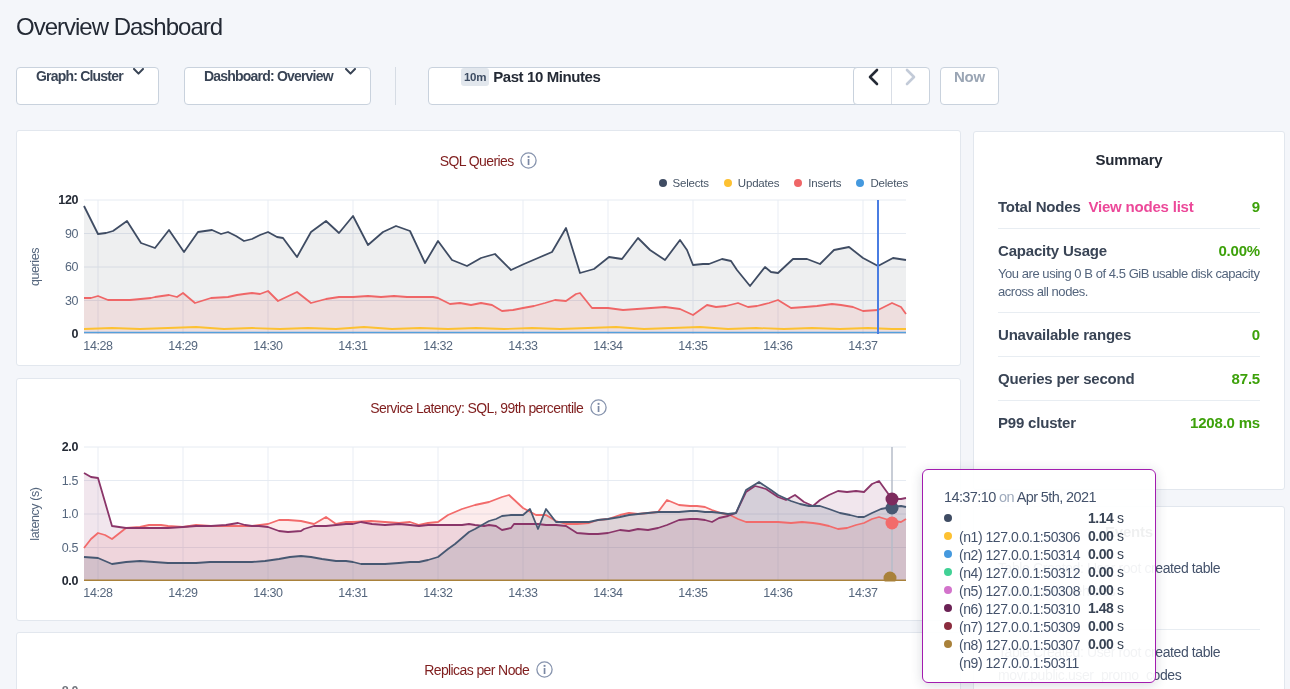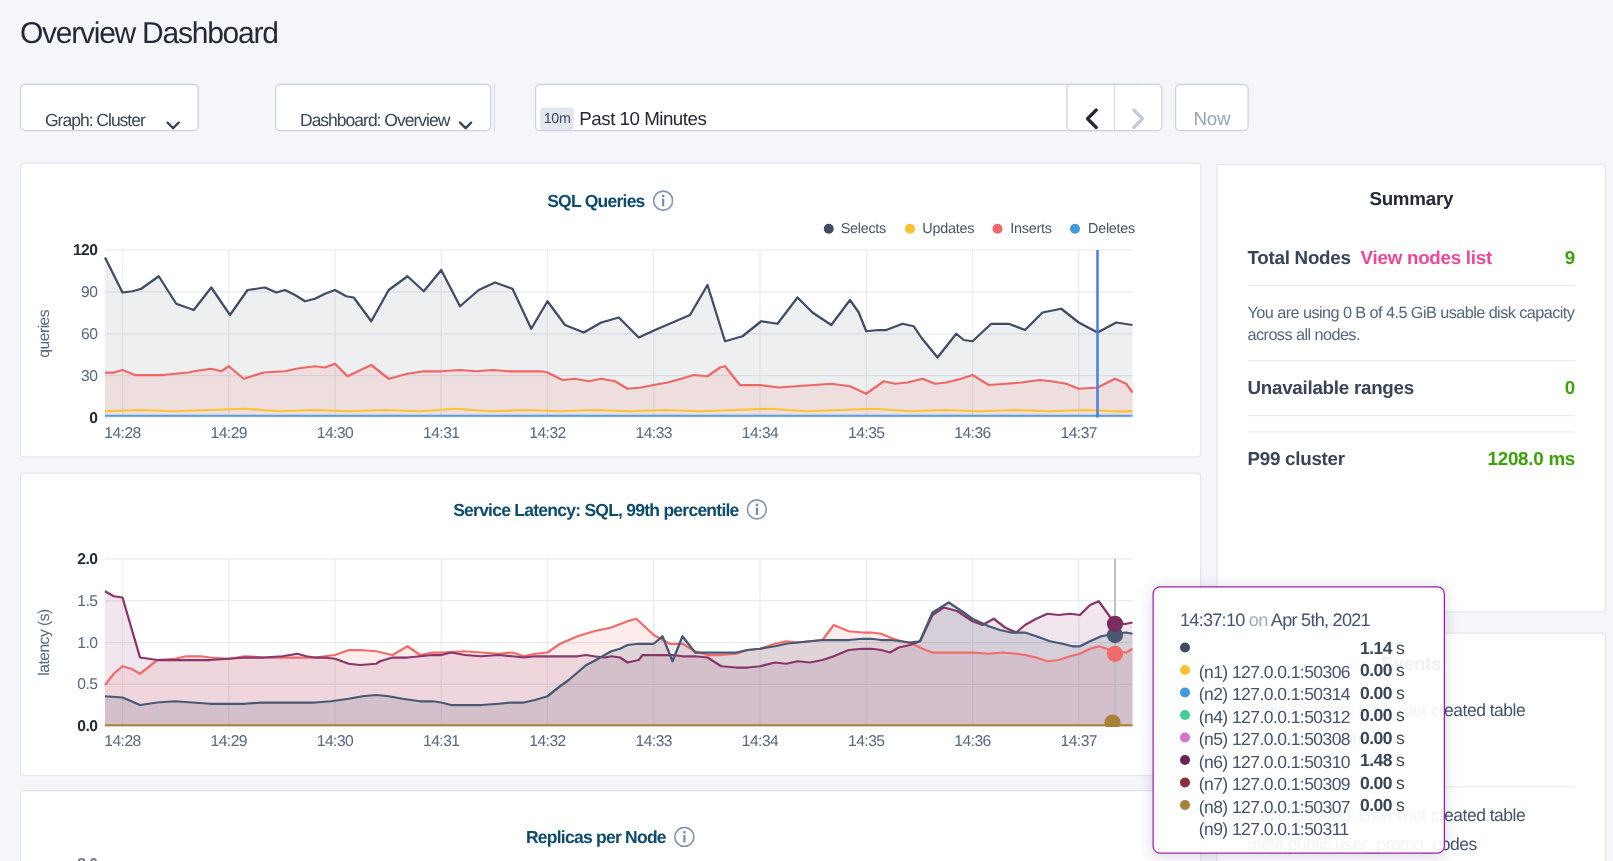--- a/index.html
+++ b/index.html
@@ -1,21 +1,21 @@
 <!DOCTYPE html>
 <html><head><meta charset="utf-8"><style>
 * { margin:0; padding:0; box-sizing:border-box; }
 html,body { width:1290px; height:689px; overflow:hidden; background:#f4f6fa;
   font-family:"Liberation Sans",sans-serif; position:relative; }
 h1 { position:absolute; left:16px; top:13px; font-size:24px; font-weight:400; color:#242a35; letter-spacing:-1px; }
 .ctl { position:absolute; top:67px; height:38px; background:#fff; border:1px solid #c9d2dd; border-radius:4px;
-  display:flex; align-items:flex-end; color:#394455; font-weight:400; font-size:14px; letter-spacing:-0.8px; white-space:nowrap; }
+  display:flex; align-items:flex-start; color:#394455; font-weight:700; font-size:14px; letter-spacing:-0.8px; white-space:nowrap; }
 .vdiv { position:absolute; left:395px; top:67px; height:38px; width:1px; background:#d6dce4; }
 .panel { position:absolute; background:#fff; border:1px solid #e2e7ee; border-radius:3px; }
-.ctitle { position:absolute; width:100%; text-align:center; font-size:14px; font-weight:700; color:#0c4a6e; letter-spacing:-0.6px; }
+.ctitle { position:absolute; width:100%; text-align:center; font-size:14px; font-weight:400; color:#7f1d1d; letter-spacing:-0.6px; }
 .axlbl { font-size:12.5px; letter-spacing:-0.4px; fill:#56677e; font-family:"Liberation Sans",sans-serif; }
 .axval { font-size:12.5px; letter-spacing:-0.4px; fill:#56677e; font-family:"Liberation Sans",sans-serif; }
 .axvalb { font-size:12.5px; letter-spacing:-0.4px; font-weight:700; fill:#242a35; font-family:"Liberation Sans",sans-serif; }
 .legend { position:absolute; right:52px; top:46px; display:flex; gap:15px; font-size:11.5px; color:#475566; letter-spacing:-0.2px;justify-content:flex-end; }
 .litem { display:flex; align-items:center; gap:6px; }
 .ldot { width:8px; height:8px; border-radius:50%; display:inline-block; }
 .srow { display:flex; justify-content:space-between; align-items:baseline; font-size:15px; font-weight:700; color:#394455; letter-spacing:-0.2px; line-height:19px; white-space:nowrap; }
 .sval { color:#3da10a; }
 .sdesc { font-size:13px; color:#54657d; font-weight:400; line-height:17.5px; margin-top:5px; letter-spacing:-0.45px; }
 .sdivider { height:1px; background:#e8edf2; margin:12px 0; }
@@ -29,25 +29,25 @@
 .tval { font-weight:700; color:#394455; }
 .tunit { font-weight:400; }
 .erow { font-size:14px; color:#44526b; line-height:22.5px; letter-spacing:-0.4px; }
 </style></head>
 <body>
 <h1>Overview Dashboard</h1>
 
 <div class="ctl" style="left:16px; width:143px; padding:0 14px 0 19px; justify-content:space-between;">Graph: Cluster <svg width="11" height="7" viewBox="0 0 11 7">
       <polyline points="1,1 5.5,5.6 10,1" fill="none" stroke="#394455" stroke-width="2.0" stroke-linecap="round" stroke-linejoin="round"></polyline>
     </svg></div>
-<div class="ctl" style="left:184px; width:173px; padding:0 14px 0 19px; justify-content:space-between;margin-left:36px;">Dashboard: Overview <svg width="11" height="7" viewBox="0 0 11 7">
+<div class="ctl" style="left:184px; width:187px; padding:0 14px 0 19px; justify-content:space-between;">Dashboard: Overview <svg width="11" height="7" viewBox="0 0 11 7">
       <polyline points="1,1 5.5,5.6 10,1" fill="none" stroke="#394455" stroke-width="2.0" stroke-linecap="round" stroke-linejoin="round"></polyline>
     </svg></div>
 <div class="vdiv"></div>
-<div class="ctl" style="left:428px; width:488px; padding-left:3px;">
+<div class="ctl" style="left:428px; width:488px; padding-left:32px;">
   <span style="background:#e2e7ed; border-radius:3px; font-size:11.5px; padding:3px 3px; color:#3e4d63; letter-spacing:-0.3px;">10m</span>
   <span style="margin-left:4px; font-size:15px; color:#242a35; letter-spacing:-0.4px;">Past 10 Minutes</span>
   <span style="margin-left:auto; margin-right:13px; display:flex;">
       <svg width="11" height="7" viewBox="0 0 11 7">
         <polyline points="1,1 5.5,5.6 10,1" fill="none" stroke="#6c7789" stroke-width="2.0" stroke-linecap="round" stroke-linejoin="round"></polyline>
       </svg>
     </span>
 </div>
 <div class="ctl" style="left:853px; width:77px; padding:0;">
   <span style="flex:1; display:flex; justify-content:center;">
@@ -183,27 +183,35 @@
   <div style="position:absolute; left:44px; top:51px; width:17px; text-align:right; font-size:12.5px; font-weight:700; color:rgba(36,42,53,0.65); letter-spacing:-0.4px;">8.0</div>
 </div>
 
 <div class="panel" style="left:973px; top:131px; width:312px; height:359px; padding:21px 24px 0 24px;">
   <div style="text-align:center; font-size:15px; font-weight:700; color:#242a35; margin:-3px 0 28px 0; line-height:19px; letter-spacing:-0.2px;">Summary</div>
   <div class="srow">
       <span>Total Nodes&nbsp;&nbsp;<a style="color:#ec4899;">View nodes list</a></span>
       <span class="sval">9</span>
     </div>
   <div class="sdivider"></div>
+  <div class="srow">
+      <span>Capacity Usage</span>
+      <span class="sval">0.00%</span>
+    </div>
   <div class="sdesc" style="white-space:nowrap;">You are using 0 B of 4.5 GiB usable disk capacity<br>across all nodes.</div>
   <div class="sdivider"></div>
   <div class="srow">
       <span>Unavailable ranges</span>
       <span class="sval">0</span>
     </div>
   <div class="sdivider"></div>
+  <div class="srow">
+      <span>Queries per second</span>
+      <span class="sval">87.5</span>
+    </div>
   <div class="sdivider"></div>
   <div class="srow">
       <span>P99 cluster</span>
       <span class="sval">1208.0&nbsp;ms</span>
     </div>
 </div>
 
 <div class="panel" style="left:973px; top:506px; width:312px; height:310px; padding:15px 24px 0 24px;">
   <div style="text-align:center; font-size:15px; font-weight:700; color:#242a35; margin-bottom:16px; line-height:19px; letter-spacing:-0.2px;">Events</div>
   <div class="erow">Table Created: User root created table movr.public.vehicles</div>

